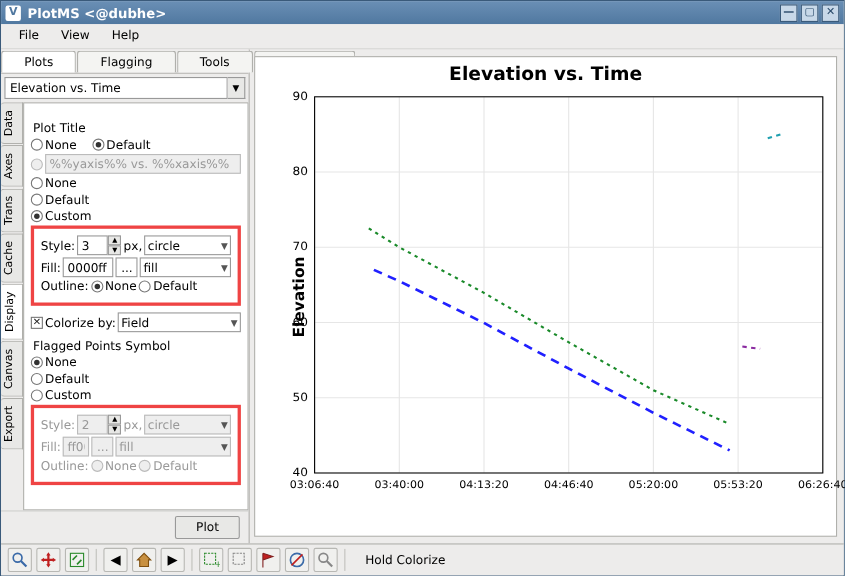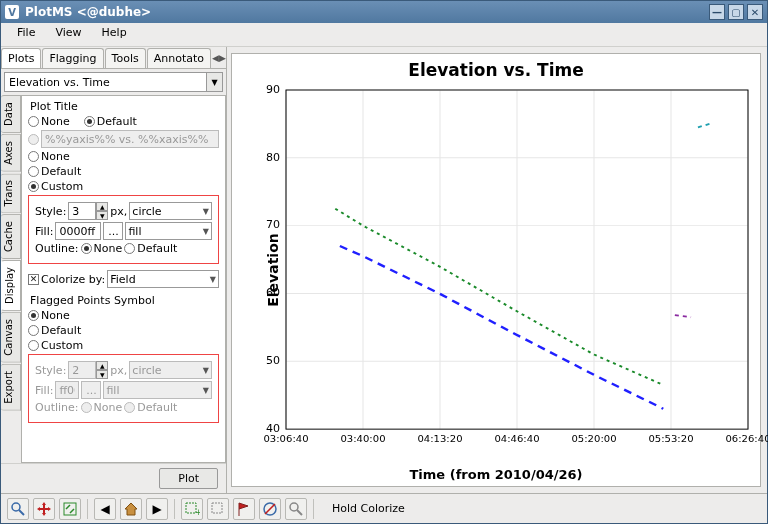--- a/index.html
+++ b/index.html
@@ -7,32 +7,32 @@
 .window { background: #eeeeec; border: 1px solid #3a5a7a; width: 768px; height: 524px; display: flex; flex-direction: column; }
 .titlebar { background: linear-gradient(#6a8fb5,#5078a0); height: 22px; display: flex; align-items: center; padding: 0 4px; color: #fff; font-size: 12px; font-weight: bold; }
 .titlebar .logo { width: 14px; height: 14px; background: #fff; color: #5078a0; display: flex; align-items: center; justify-content: center; font-size: 10px; font-weight: bold; margin-right: 6px; border-radius: 2px; }
 .titlebar .title { flex: 1; }
 .titlebar .wbtn { width: 16px; height: 16px; background: #c8d8e8; color: #2a4a6a; border: 1px solid #3a5a7a; display: flex; align-items: center; justify-content: center; margin-left: 3px; font-size: 10px; cursor: pointer; }
 .menubar { height: 24px; background: #edeceb; display: flex; align-items: flex-start; padding: 0 6px; border-bottom: 1px solid #d0d0cd; }
 .menubar .mitem { padding: 3px 10px; cursor: pointer; }
 .content { flex: 1; display: flex; background: #edeceb; }
 .left { width: 226px; display: flex; flex-direction: column; border-right: 1px solid #b0b0ac; }
 .tabs-top { display: flex; align-items: center; height: 22px; background: #edeceb; border-bottom: 1px solid #b0b0ac; }
-.tab-top { padding: 3px 6px; border: 1px solid #b0b0ac; border-bottom: none; background: #f4f4f2; margin-right: 1px; cursor: pointer; font-size: 11px; border-radius: 3px 3px 0 0; }
+.tab-top { padding: 3px 20px; border: 1px solid #b0b0ac; border-bottom: none; background: #f4f4f2; margin-right: 1px; cursor: pointer; font-size: 11px; border-radius: 3px 3px 0 0; }
 .tab-top.active { background: #fff; }
 .tab-arrow { width: 12px; text-align: center; cursor: pointer; font-size: 9px; color: #555; }
 .combo-row { padding: 3px; display: flex; }
 .combo { flex: 1; height: 20px; border: 1px solid #999; background: #fff; display: flex; align-items: center; padding: 0 4px; font-size: 11px; }
 .combo-btn { width: 16px; height: 20px; border: 1px solid #999; border-left: none; background: #e8e8e6; display: flex; align-items: center; justify-content: center; cursor: pointer; font-size: 8px; }
 .side-body { flex: 1; display: flex; }
 .vtabs { width: 20px; display: flex; flex-direction: column; }
 .vtab { flex: 0 0 auto; border: 1px solid #b0b0ac; border-right: none; background: #e8e8e6; writing-mode: vertical-rl; transform: rotate(180deg); text-align: center; padding: 6px 2px; font-size: 10px; cursor: pointer; margin-bottom: 1px; border-radius: 0 3px 3px 0; }
 .vtab.active { background: #fff; border-right: 1px solid #fff; position: relative; z-index: 2; }
-.panel { flex: 1; background: #fff; border: 1px solid #b0b0ac; padding: 4px 6px; overflow: hidden; font-size: 11px; }
-.panel fieldset { border: 1px solid #ef4444; margin: 2px 0 6px 0; padding: 4px 6px 6px 6px; }
+.panel { flex: 1; background: #fff; border: 1px solid #b0b0ac; padding: 16px 6px; overflow: hidden; font-size: 11px; }
+.panel fieldset { border: 3px solid #ef4444; margin: 2px 0 6px 0; padding: 4px 6px 6px 6px; }
 .panel legend, .panel .section-title { font-size: 11px; padding: 0 2px; color: #000; }
 .row { display: flex; align-items: center; margin: 2px 0; gap: 2px; }
 .radio { width: 11px; height: 11px; border: 1px solid #777; border-radius: 50%; display: inline-flex; align-items: center; justify-content: center; cursor: pointer; background: #fff; }
 .radio.on::after { content: ""; width: 5px; height: 5px; background: #333; border-radius: 50%; }
 .radio.disabled { border-color: #bbb; background: #eee; cursor: default; }
 .check { width: 11px; height: 11px; border: 1px solid #777; background: #fff; display: inline-flex; align-items: center; justify-content: center; cursor: pointer; }
 .check.on::after { content: "✕"; font-size: 9px; line-height: 1; color: #222; font-weight: bold; }
 .txt { border: 1px solid #999; height: 18px; background: #fff; padding: 0 3px; font-size: 11px; }
 .txt.dis { background: #eee; color: #999; border-color: #bbb; }
 .mini-combo { border: 1px solid #999; height: 18px; background: #fff; display: flex; align-items: center; padding: 0 2px; font-size: 11px; }
@@ -232,21 +232,20 @@
       </div>
 
       <div class="plot-row">
         <div class="plot-btn">Plot</div>
       </div>
     </div>
 
     <div class="right">
       <div class="chart-title">Elevation vs. Time</div>
       <div class="ylabel">Elevation</div>
-      <div class="xlabel">Time (from 2010/04/26)</div>
       <div class="plot-area">
         <svg id="chart-svg" width="100%" height="100%" viewBox="0 0 460 380" preserveAspectRatio="none" overflow="visible">
             <line x1="0" y1="362" x2="460" y2="362" stroke="#e6e6e6"></line>
             <text x="-6" y="365" text-anchor="end" font-size="11">40</text>
             <line x1="0" y1="289.6" x2="460" y2="289.6" stroke="#e6e6e6"></line>
             <text x="-6" y="292.6" text-anchor="end" font-size="11">50</text>
             <line x1="0" y1="217.2" x2="460" y2="217.2" stroke="#e6e6e6"></line>
             <text x="-6" y="220.2" text-anchor="end" font-size="11">60</text>
             <line x1="0" y1="144.8" x2="460" y2="144.8" stroke="#e6e6e6"></line>
             <text x="-6" y="147.8" text-anchor="end" font-size="11">70</text>

